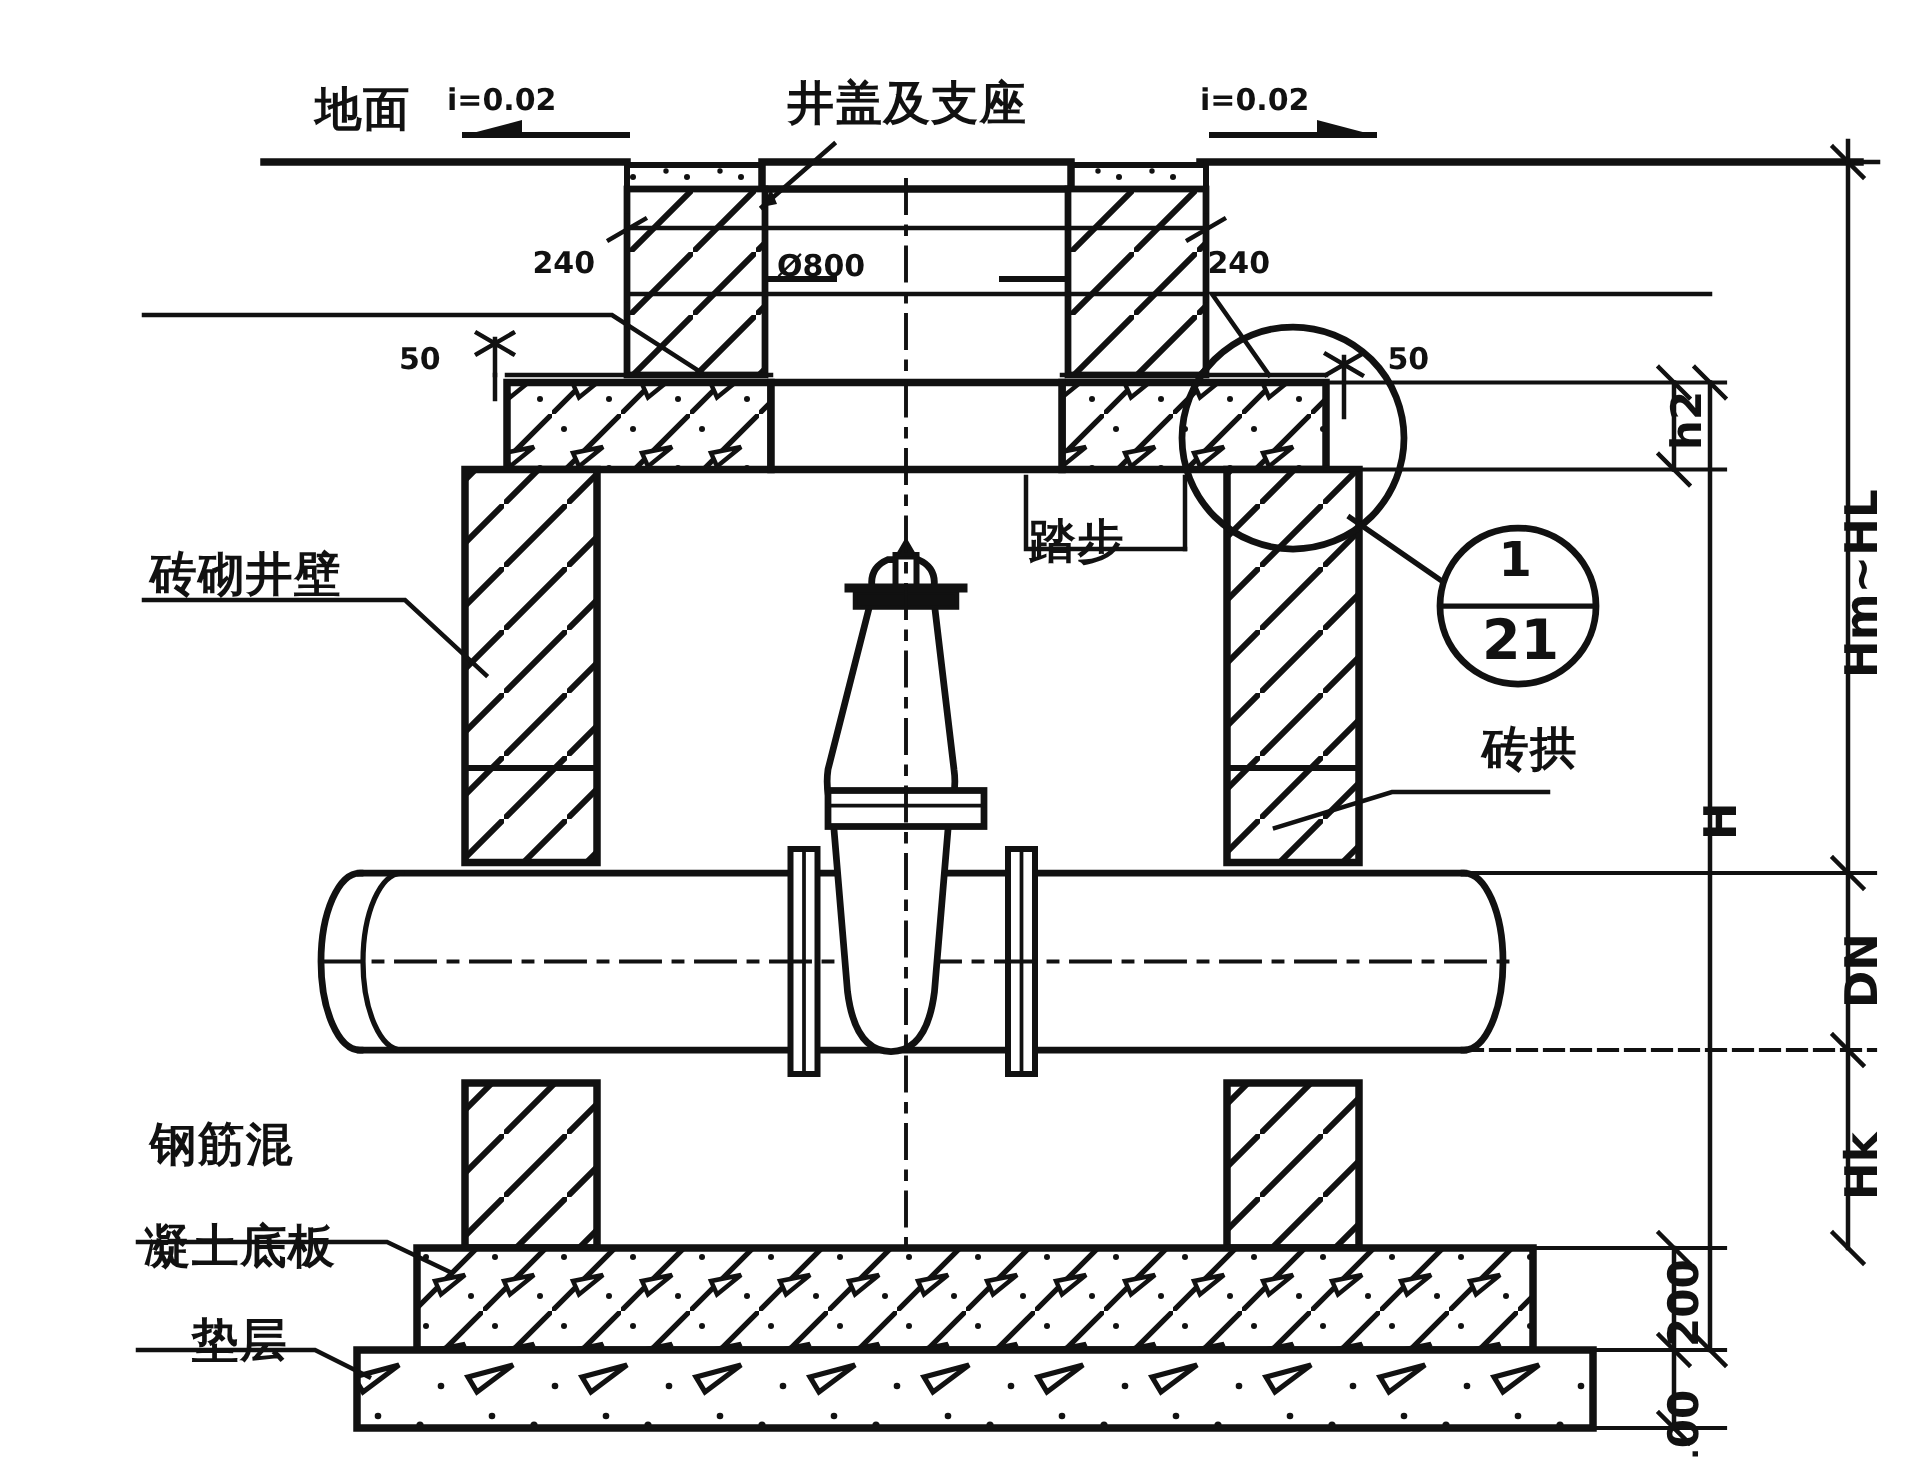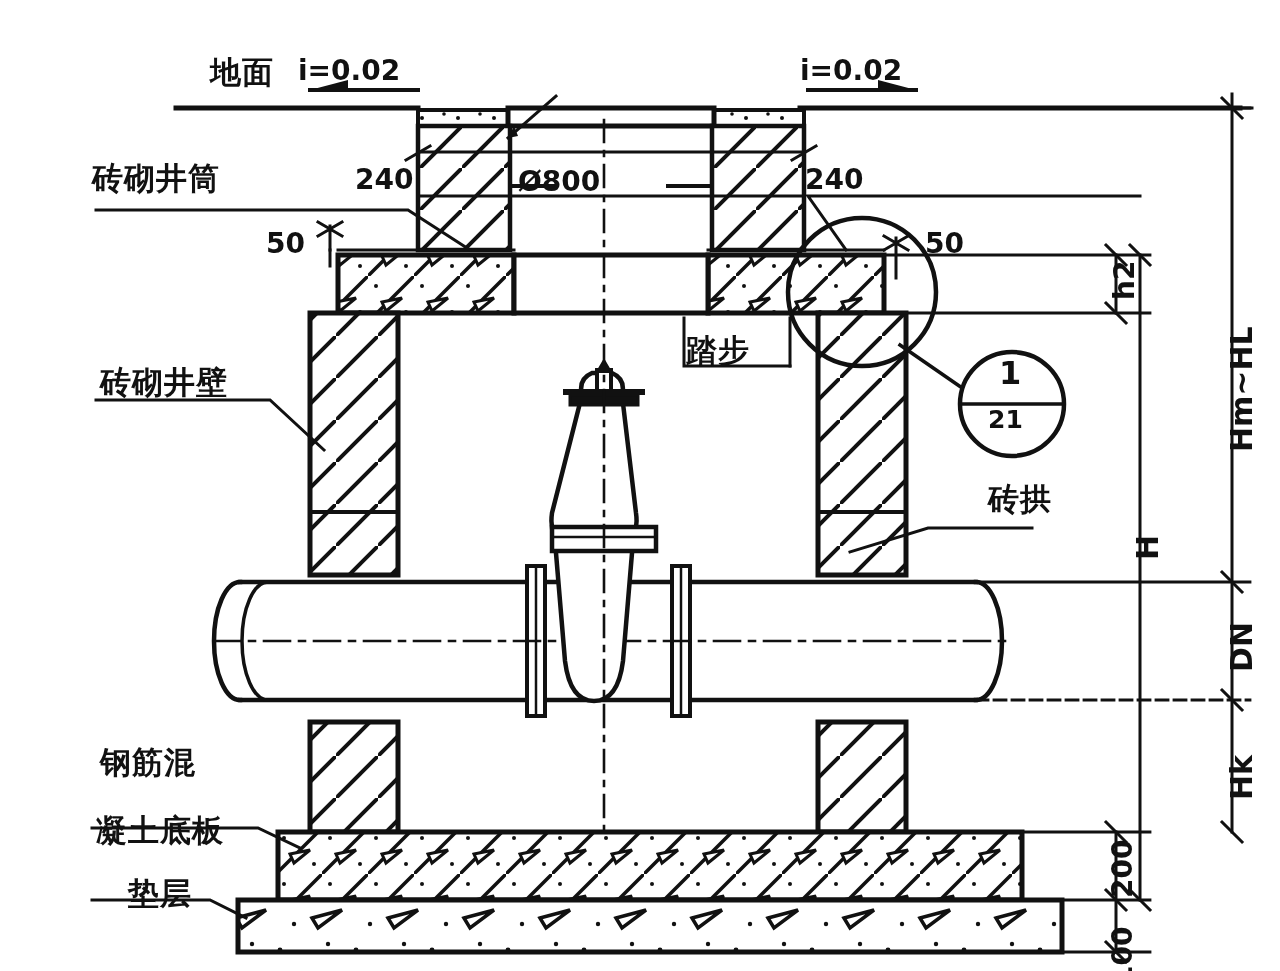--- a/index.html
+++ b/index.html
@@ -3,21 +3,21 @@
 <meta charset="utf-8">
 <style>
   html,body{margin:0;padding:0;background:#ffffff;}
   body{width:1280px;height:971px;overflow:hidden;
        font-family:"DejaVu Sans","Liberation Sans",sans-serif;}
   #stage{position:relative;width:1024px;height:971px;background:#fff;}
   #stage svg{position:absolute;left:0;top:0;}
   .lbl{position:absolute;color:#111;white-space:nowrap;font-weight:700;
        font-family:"DejaVu Sans","Liberation Sans",sans-serif;}
   .cn{font-size:31px;letter-spacing:1px;}
-  .num{font-size:28px;font-weight:600;font-family:"DejaVu Sans","Liberation Sans",sans-serif;}
+  .num{font-size:20px;font-weight:600;font-family:"DejaVu Sans","Liberation Sans",sans-serif;}
   .vert{transform-origin:left top;}
   .dimtxt{font-size:28px;font-weight:600;}
 </style>
 </head>
 <body>
 
 <div id="stage">
 
 <svg width="1280" height="971" viewBox="0 0 1280 971">
   <defs>
@@ -264,36 +264,36 @@
       <path d="M418 200 l0 -56 M406 160 l24 -14"></path>
     </g>
     <g stroke-width="3">
       <path d="M804 200 l0 -56 M792 160 l24 -14"></path>
     </g>
   </g>
 </svg>
 
 <div class="lbl cn" style="left:210px;top:52px;">地面</div>
 <div class="lbl num" style="left:298px;top:54px;">i=0.02</div>
+<div class="lbl cn" style="left:525px;top:48px;">井盖及支座</div>
 <div class="lbl num" style="left:800px;top:54px;">i=0.02</div>
 
-<div class="lbl cn" style="left:92px;top:158px;">砖砌井筒</div>
 <div class="lbl num" style="left:355px;top:163px;">240</div>
 <div class="lbl num" style="left:518px;top:165px;">Ø800</div>
 <div class="lbl num" style="left:805px;top:163px;">240</div>
 
 <div class="lbl num" style="left:266px;top:227px;">50</div>
 <div class="lbl num" style="left:925px;top:227px;">50</div>
 
 <div class="lbl cn" style="left:100px;top:362px;">砖砌井壁</div>
-<div class="lbl cn" style="left:686px;top:330px;text-align:center;">踏步</div>
+<div class="lbl cn" style="left:686px;top:340px;text-align:center;">踏步</div>
 <div class="lbl cn" style="left:988px;top:479px;">砖拱</div>
 
 <div class="lbl num" style="left:999px;top:354px;font-size:32px;">1</div>
-<div class="lbl num" style="left:988px;top:405px;font-size:25px;">21</div>
+<div class="lbl num" style="left:988px;top:405px;font-size:37px;">21</div>
 
 <div class="lbl cn" style="left:100px;top:742px;">钢筋混</div>
 <div class="lbl cn" style="left:96px;top:782px;margin-top:28px;">凝土底板</div>
 <div class="lbl cn" style="left:100px;top:873px;margin-left:28px;">垫层</div>
 
 <div class="lbl dimtxt vert" style="left:1108px;top:300px;transform:rotate(-90deg);">h2</div>
 <div class="lbl dimtxt vert" style="left:1224px;top:452px;transform:rotate(-90deg);font-size:30px;">Hm~HL</div>
 <div class="lbl dimtxt vert" style="left:1130px;top:560px;transform:rotate(-90deg);font-size:30px;">H</div>
 <div class="lbl dimtxt vert" style="left:1224px;top:672px;transform:rotate(-90deg);font-size:30px;">DN</div>
 <div class="lbl dimtxt vert" style="left:1224px;top:800px;transform:rotate(-90deg);font-size:30px;">Hk</div>

